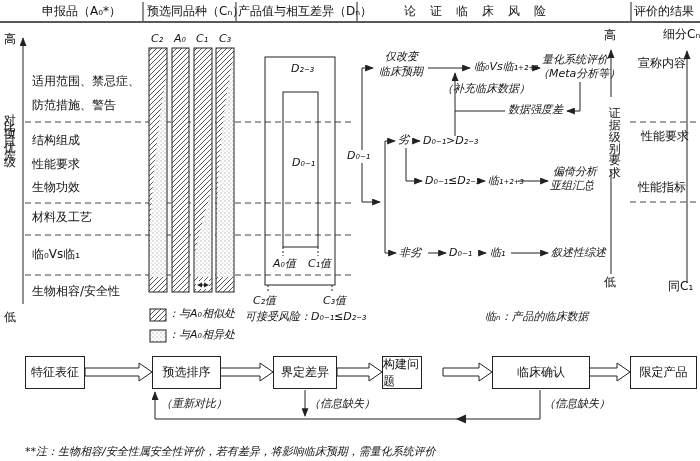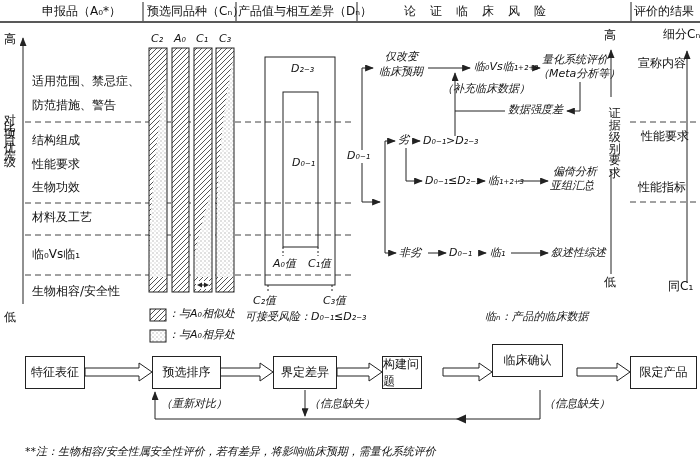--- a/index.html
+++ b/index.html
@@ -201,21 +201,21 @@
 <div class="t" style="left:663px;top:28px">细分Cₙ</div>
 <div class="t" style="left:638px;top:57px">宣称内容</div>
 <div class="t" style="left:641px;top:130px">性能要求</div>
 <div class="t" style="left:638px;top:181px">性能指标</div>
 <div class="t" style="left:668px;top:280px">同C₁</div>
 
 <div class="box" style="left:25px;top:356px;width:60px">特征表征</div>
 <div class="box" style="left:152px;top:356px;width:69px">预选排序</div>
 <div class="box" style="left:273px;top:356px;width:64px">界定差异</div>
 <div class="box" style="left:382px;top:356px;width:40px">构建问题</div>
-<div class="box" style="left:492px;top:344px;width:71px">临床确认</div>
+<div class="box" style="left:492px;top:356px;width:98px">临床确认</div>
 <div class="box" style="left:630px;top:356px;width:67px">限定产品</div>
 
 <div class="t s11" style="left:161px;top:398px">（重新对比）</div>
 <div class="t s11" style="left:309px;top:398px">（信息缺失）</div>
 <div class="t s11" style="left:544px;top:398px">（信息缺失）</div>
 
 <div class="t s11" style="left:25px;top:446px">**注：生物相容/安全性属安全性评价，若有差异，将影响临床预期，需量化系统评价</div>
 
 </div>
 

